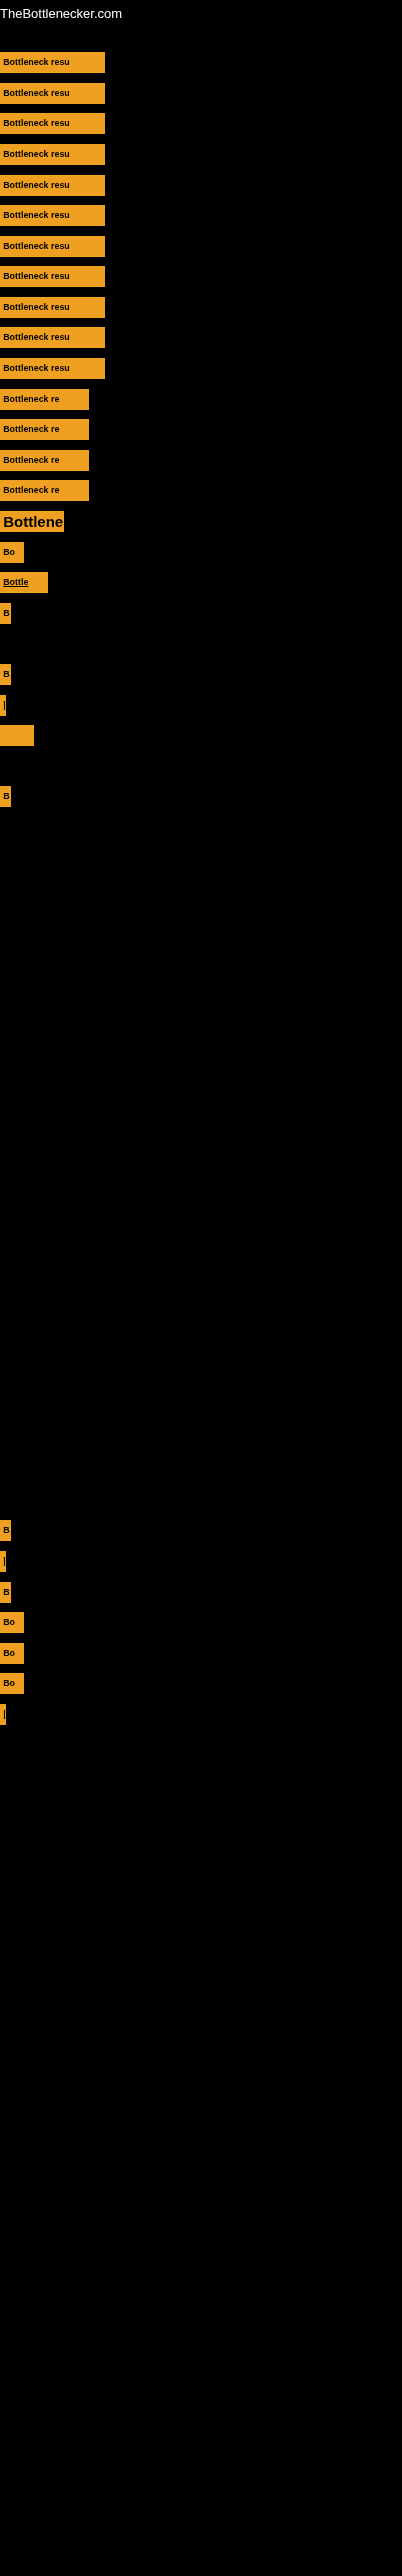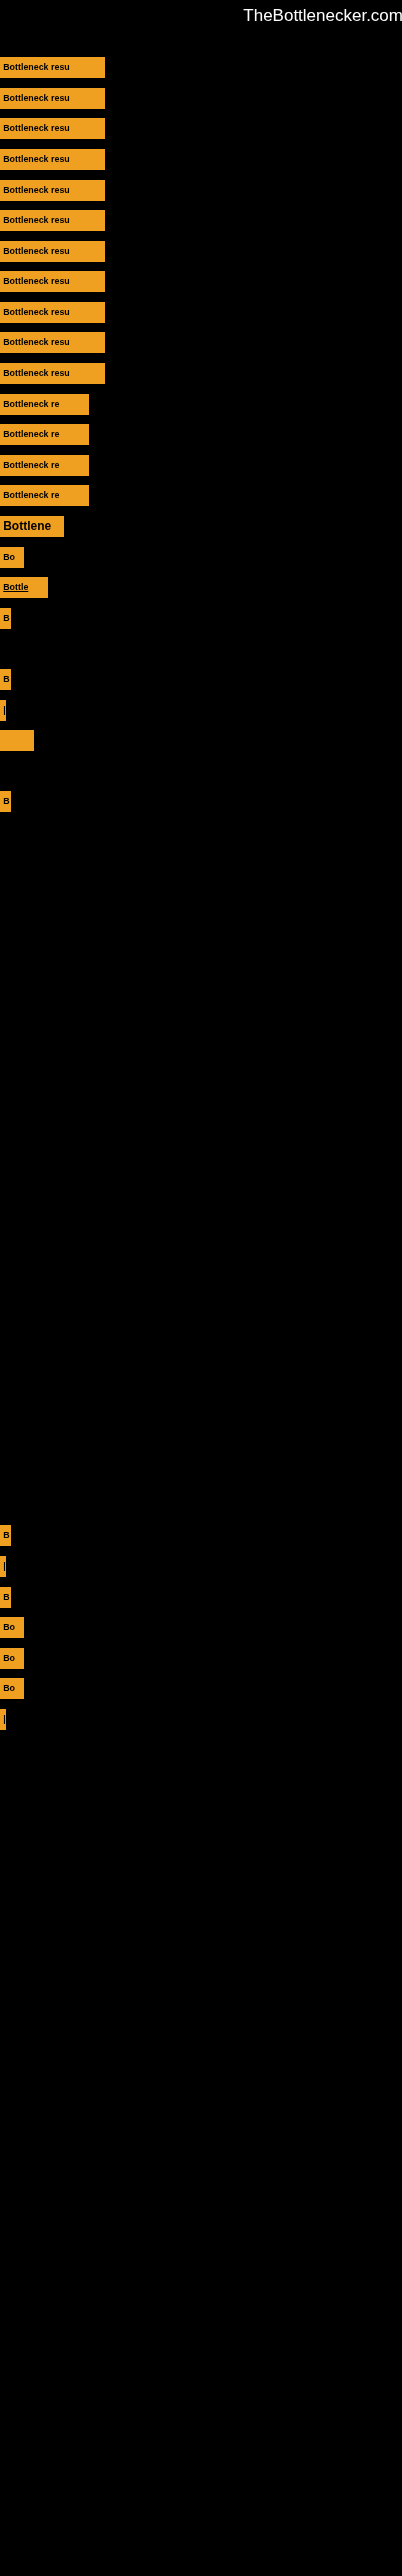--- a/index.html
+++ b/index.html
@@ -10,23 +10,23 @@
 
     body {
       background-color: #000000;
       width: 403px;
       min-height: 2576px;
       font-family: Arial, sans-serif;
       position: relative;
     }
 
     .site-title {
-      text-align: right;
+      text-align: left;
       color: #ffffff;
-      font-size: 17px;
+      font-size: 13px;
       padding: 6.4px 0;
       width: 100%;
     }
   </style>
 </head>
 <body>
 
 <div class="site-title">TheBottlenecker.com</div>
 
 <div style="position: relative; width: 403px; height: 1771px;">
@@ -69,21 +69,21 @@
     <div style="position: absolute; top: 391px; left: 0px; width: 89px; height: 21px; background-color: rgb(240, 160, 32); display: flex; align-items: center; padding: 0px 3.2px; overflow: hidden;">
       <span style="color: rgb(0, 0, 0); font-size: 8.9px; font-weight: bold; white-space: nowrap;">Bottleneck re</span>
     </div>
     <div style="position: absolute; top: 422px; left: 0px; width: 89px; height: 21px; background-color: rgb(240, 160, 32); display: flex; align-items: center; padding: 0px 3.2px; overflow: hidden;">
       <span style="color: rgb(0, 0, 0); font-size: 8.9px; font-weight: bold; white-space: nowrap;">Bottleneck re</span>
     </div>
     <div style="position: absolute; top: 452px; left: 0px; width: 89px; height: 21px; background-color: rgb(240, 160, 32); display: flex; align-items: center; padding: 0px 3.2px; overflow: hidden;">
       <span style="color: rgb(0, 0, 0); font-size: 8.9px; font-weight: bold; white-space: nowrap;">Bottleneck re</span>
     </div>
     <div style="position: absolute; top: 483px; left: 0px; width: 64px; height: 21px; background-color: rgb(240, 160, 32); display: flex; align-items: center; padding: 0px 3.2px; overflow: hidden;">
-      <span style="color: rgb(0, 0, 0); font-size: 12px; font-weight: bold; white-space: nowrap;">Bottlene</span>
+      <span style="color: rgb(0, 0, 0); font-size: 15px; font-weight: bold; white-space: nowrap;">Bottlene</span>
     </div>
     <div style="position: absolute; top: 514px; left: 0px; width: 24px; height: 21px; background-color: rgb(240, 160, 32); display: flex; align-items: center; padding: 0px 3.2px; overflow: hidden;">
       <span style="color: rgb(0, 0, 0); font-size: 8.9px; font-weight: bold; white-space: nowrap;">Bo</span>
     </div>
     <div style="position: absolute; top: 544px; left: 0px; width: 48px; height: 21px; background-color: rgb(240, 160, 32); display: flex; align-items: center; padding: 0px 3.2px; overflow: hidden; text-decoration: underline;">
       <span style="color: rgb(0, 0, 0); font-size: 8.9px; font-weight: bold; white-space: nowrap;">Bottle</span>
     </div>
     <div style="position: absolute; top: 575px; left: 0px; width: 11.3px; height: 21px; background-color: rgb(240, 160, 32); display: flex; align-items: center; padding: 0px 3.2px; overflow: hidden;">
       <span style="color: rgb(0, 0, 0); font-size: 8.9px; font-weight: bold; white-space: nowrap;">B</span>
     </div>

